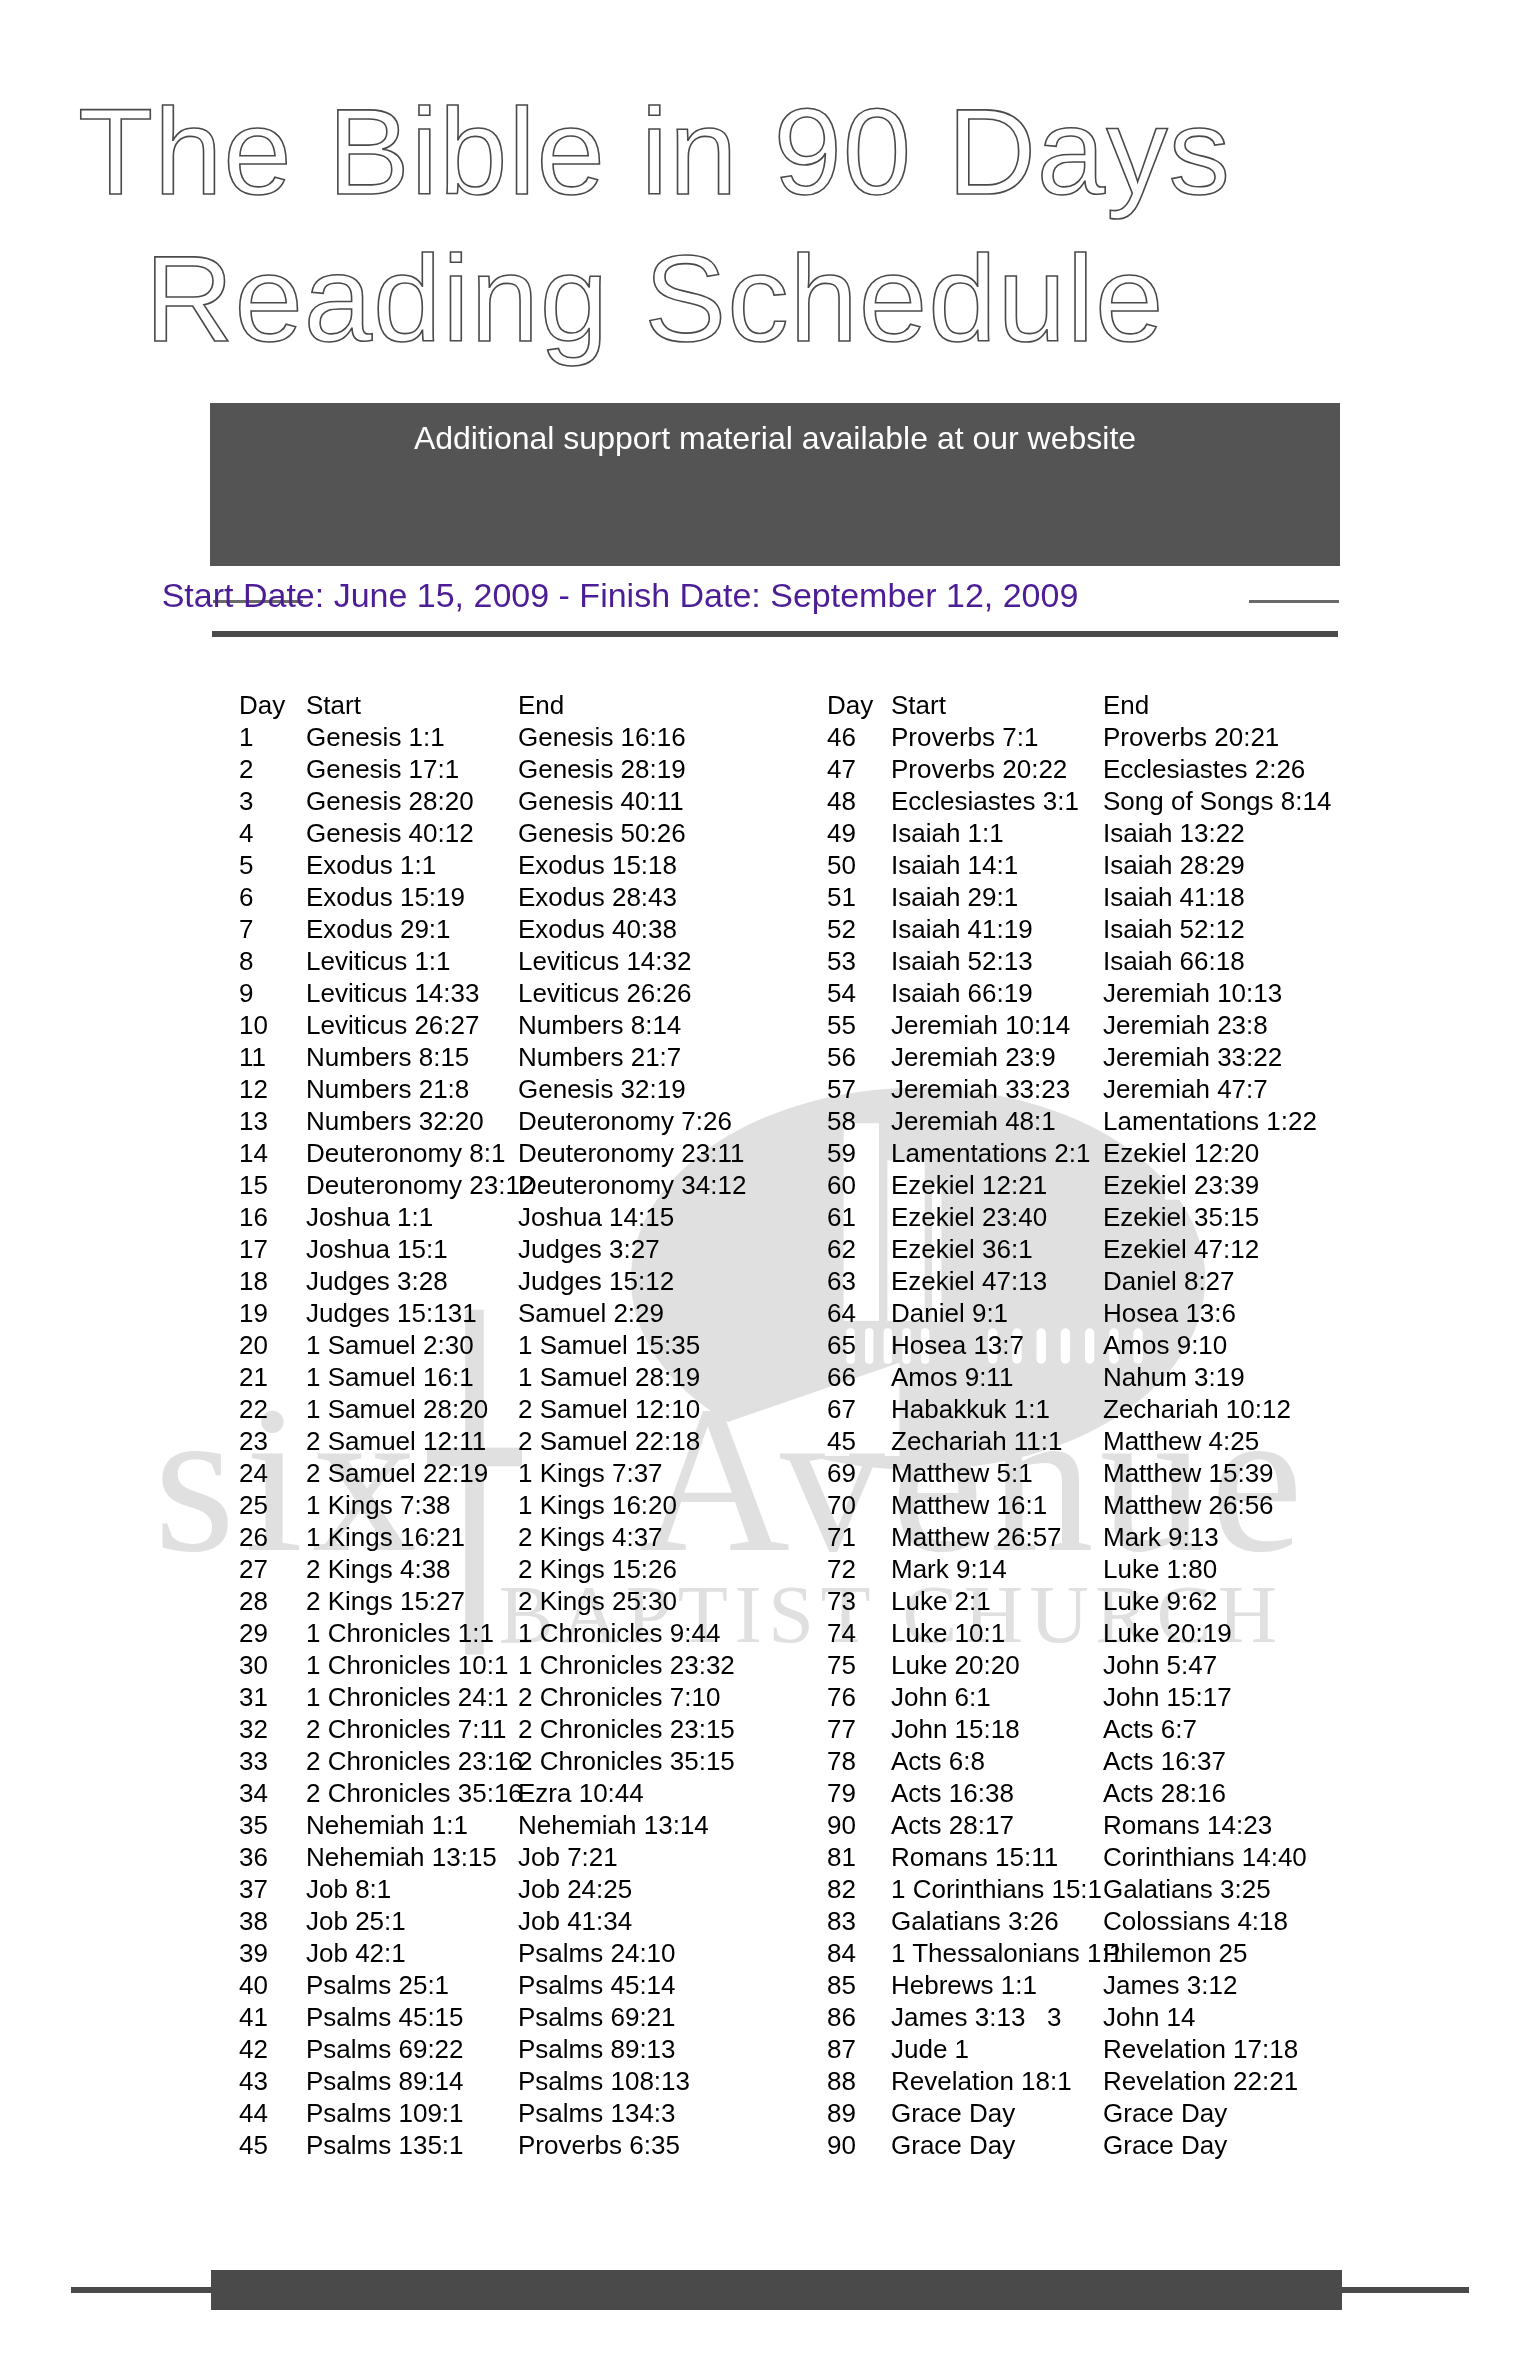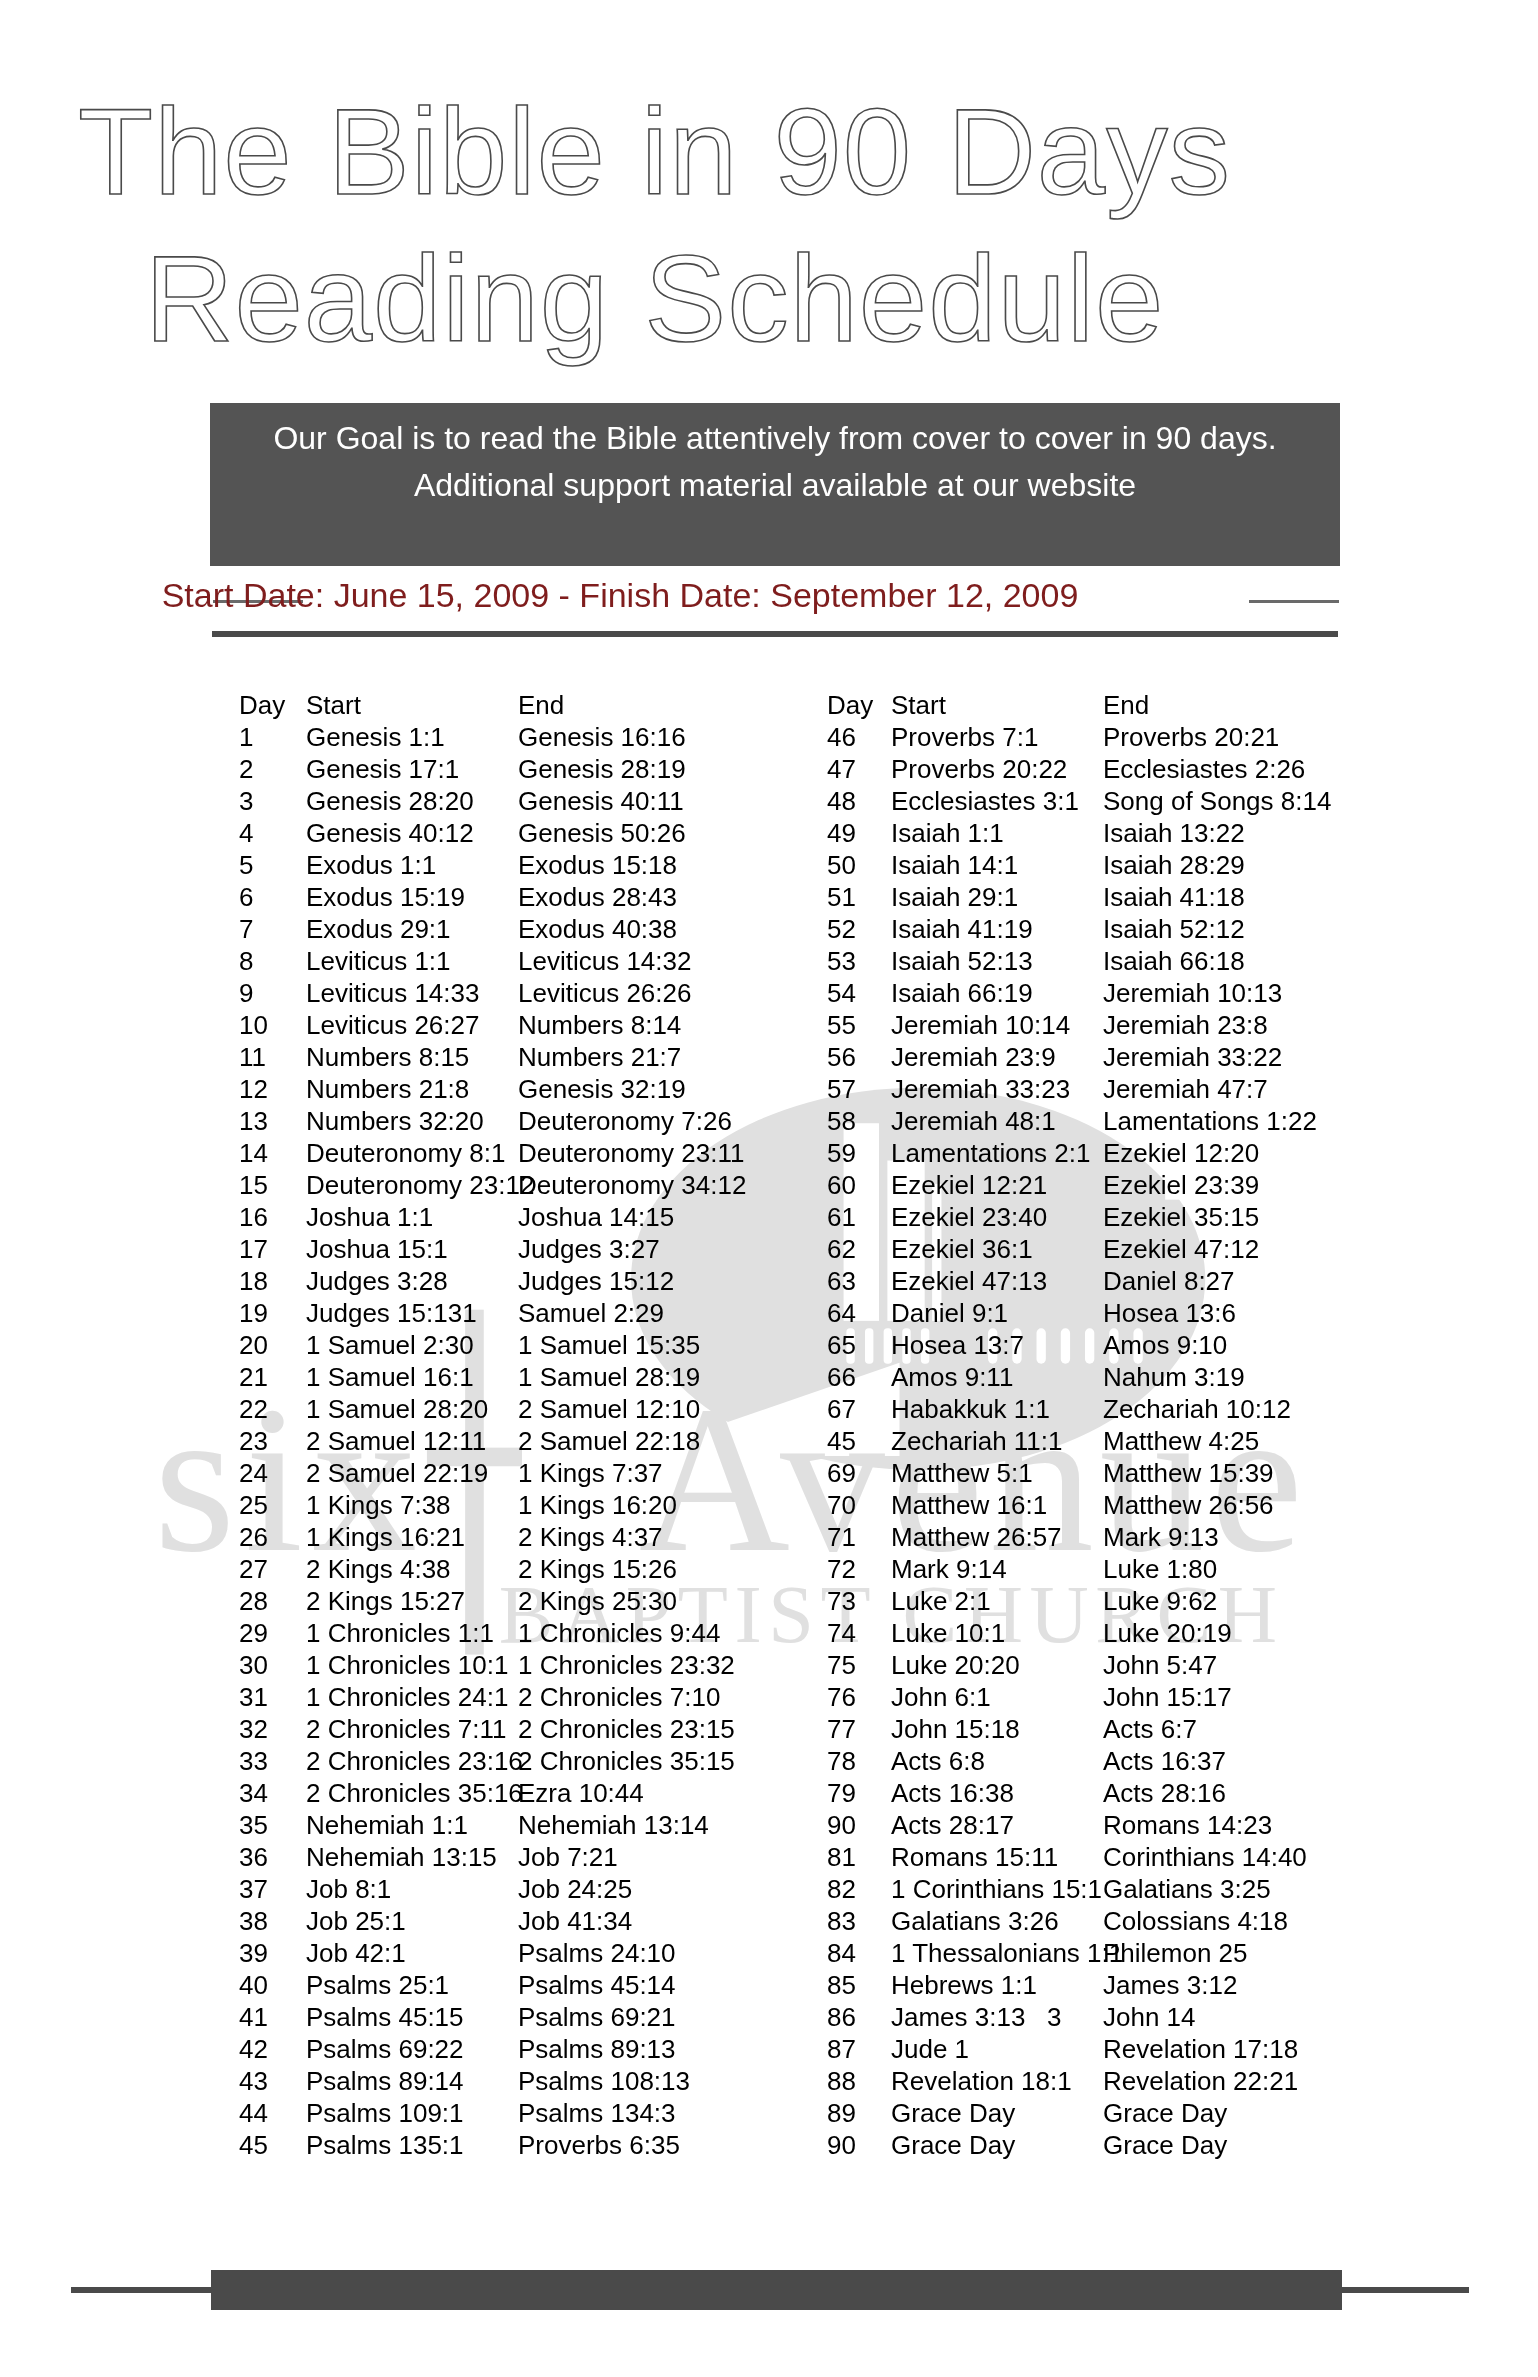--- a/index.html
+++ b/index.html
@@ -20,21 +20,21 @@
   }
   #title-1{top:89px;}
   #title-2{top:236px;}
   
   #banner{
     left:210px;top:403px;width:1130px;height:163px;background:var(--banner-bg);
     color:#ffffff;text-align:center;font-size:32px;line-height:47px;
     padding-top:12px;box-sizing:border-box;z-index:2;
   }
   
-  #date-line{left:0;top:576px;width:1240px;text-align:center;font-size:34px;color:#7f1d1d;z-index:2;white-space:pre;}
+  #date-line{left:0;top:576px;width:1240px;text-align:center;font-size:34px;color:#4c1d95;z-index:2;white-space:pre;}
   .date-rule{background:#6a6a6a;height:2.8px;z-index:2;}
   #date-rule-l{left:213px;top:600px;width:90px;}
   #date-rule-r{left:1249px;top:600px;width:90px;}
   #thick-rule{left:212px;top:631px;width:1126px;height:5.6px;background:var(--rule);z-index:2;}
   
   .rtable{
     position:absolute;display:grid;grid-auto-rows:32px;top:690px;
     font-size:26px;color:var(--ink);z-index:2;
   }
   .rtable .cell{line-height:31px;white-space:pre;}
@@ -84,21 +84,20 @@
   </g>
   <text class="wm-text" x="165" y="1663" font-size="225" letter-spacing="10">six</text>
   <text class="wm-text" x="685" y="1663" font-size="225" letter-spacing="6">Avenue</text>
   <text class="wm-text" x="535" y="1762" font-size="88" letter-spacing="7">BAPTIST CHURCH</text>
 </svg>
 
 <div class="layer title-line" id="title-1">The Bible in 90 Days</div>
 <div class="layer title-line" id="title-2">Reading Schedule</div>
 
 <div class="layer" id="banner">
-  <div>Our Goal is to read the Bible attentively from cover to cover in 90 days.</div>
   <div>Additional support material available at our website</div>
 </div>
 
 <div class="layer date-rule" id="date-rule-l"></div>
 <div class="layer" id="date-line">Start Date: June 15, 2009 - Finish Date: September 12, 2009</div>
 <div class="layer date-rule" id="date-rule-r"></div>
 <div class="layer" id="thick-rule"></div>
 
 <div class="rtable" id="table-left">
   <span class="cell">Day</span>

